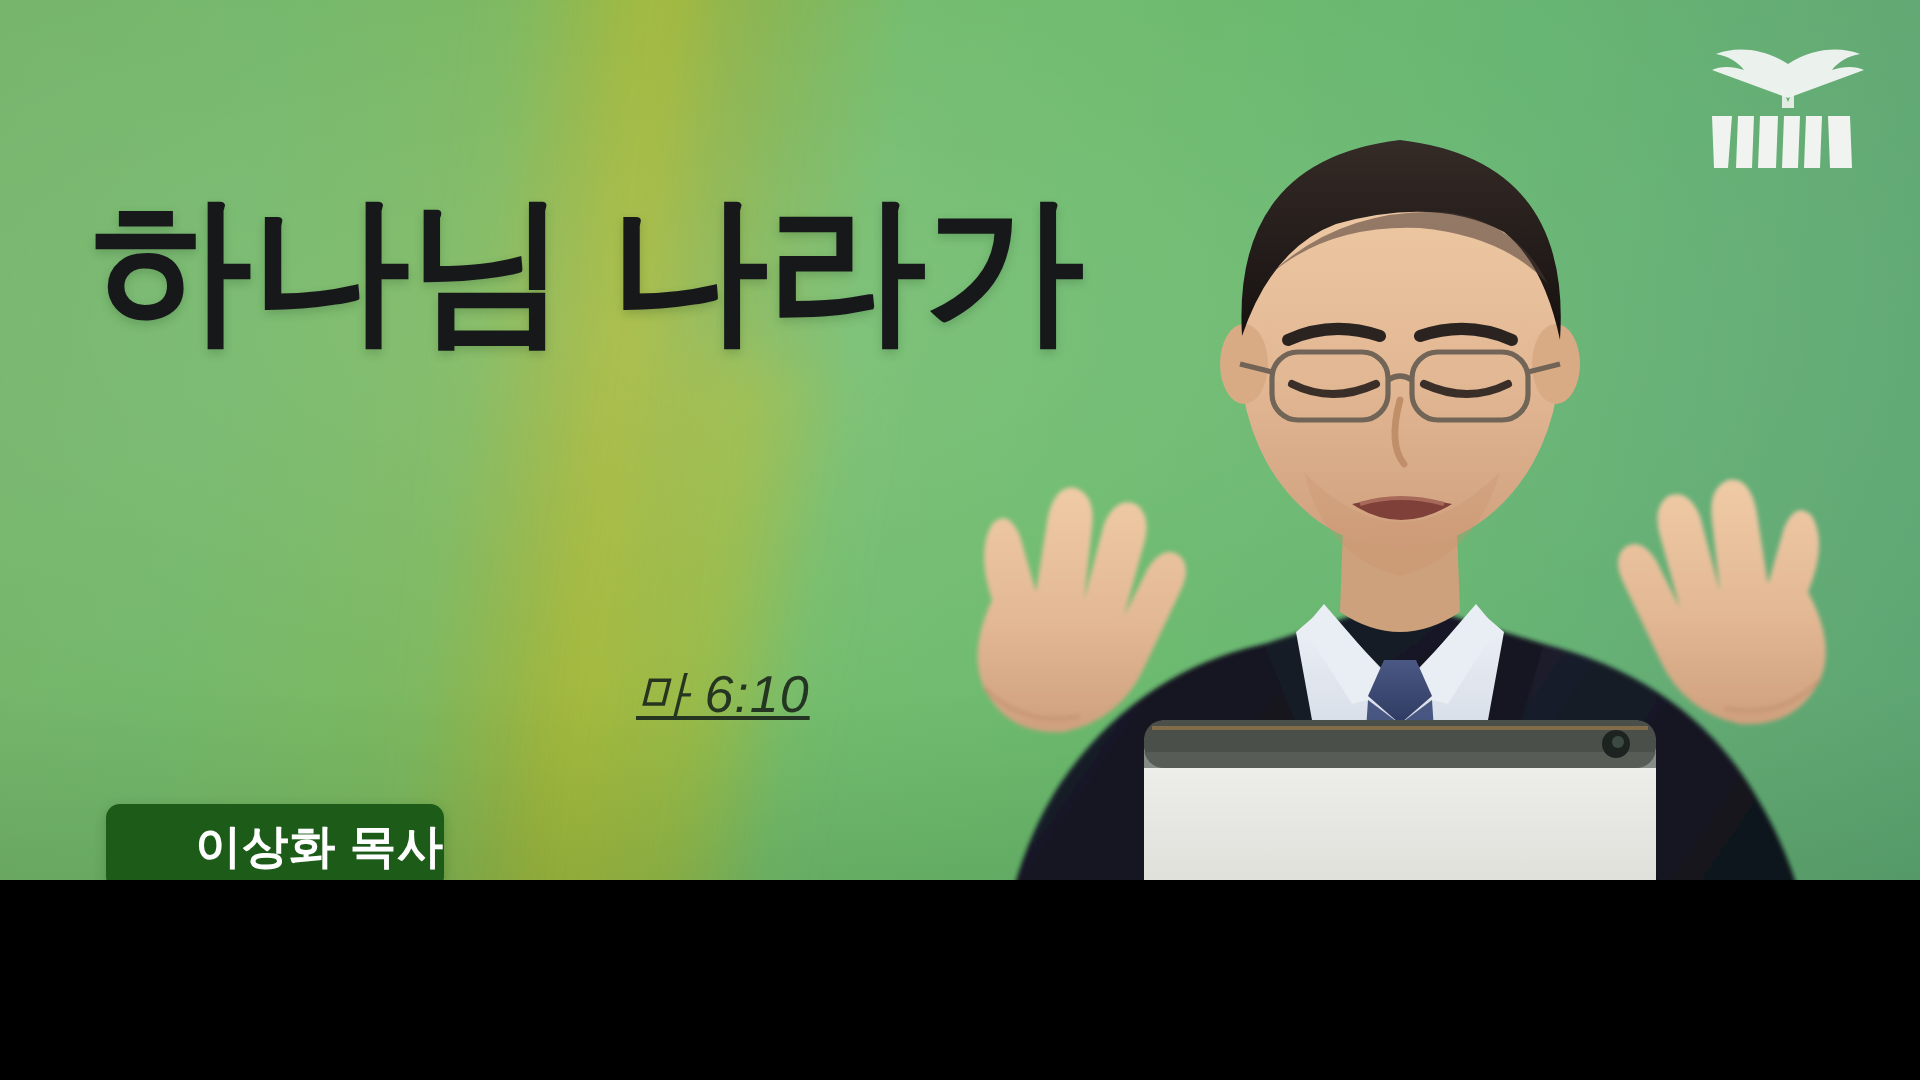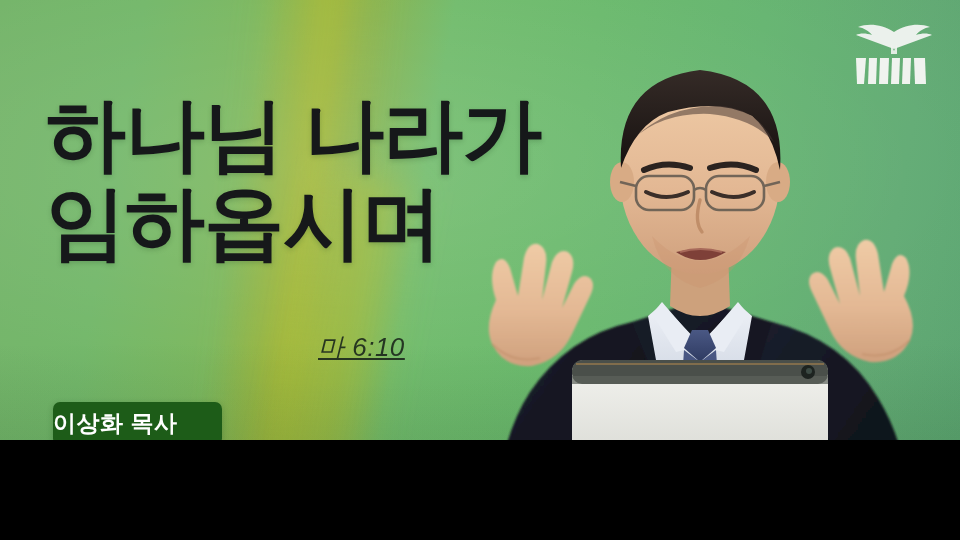--- a/index.html
+++ b/index.html
@@ -125,21 +125,21 @@
   .speaker-badge {
     position: absolute;
     left: 53px;
     top: 402px;
     width: 169px;
     height: 43px;
     background: #1d5c18;
     border-radius: 7px;
     display: flex;
     align-items: center;
-    justify-content: flex-start;
+    justify-content: flex-end;
     box-shadow: 0 2px 6px rgba(20,60,20,0.25);
   }
   .speaker-badge span {
     color: #ffffff;
     font-size: 23px;
     font-weight: 700;
     letter-spacing: 0.5px;
   }
 
   
@@ -304,21 +304,20 @@
         <path d="M32 44 L41 44 L40 70 L31 70 Z"></path>
         <path d="M44 44 L52 44 L51 70 L43 70 Z"></path>
         <path d="M55 44 L63 44 L62 70 L54 70 Z"></path>
         <path d="M66 44 L77 44 L78 70 L67 70 Z"></path>
       </g>
     </svg>
   </div>
 
   <div class="title-block">
     <span class="title-line first">하나님 나라가</span>
-    <span class="title-line second">임하옵시며</span>
   </div>
 
   <div class="verse-ref">마 6:10</div>
 
   <div class="speaker-badge">
     <span>이상화 목사</span>
   </div>
 
 </div>
 

